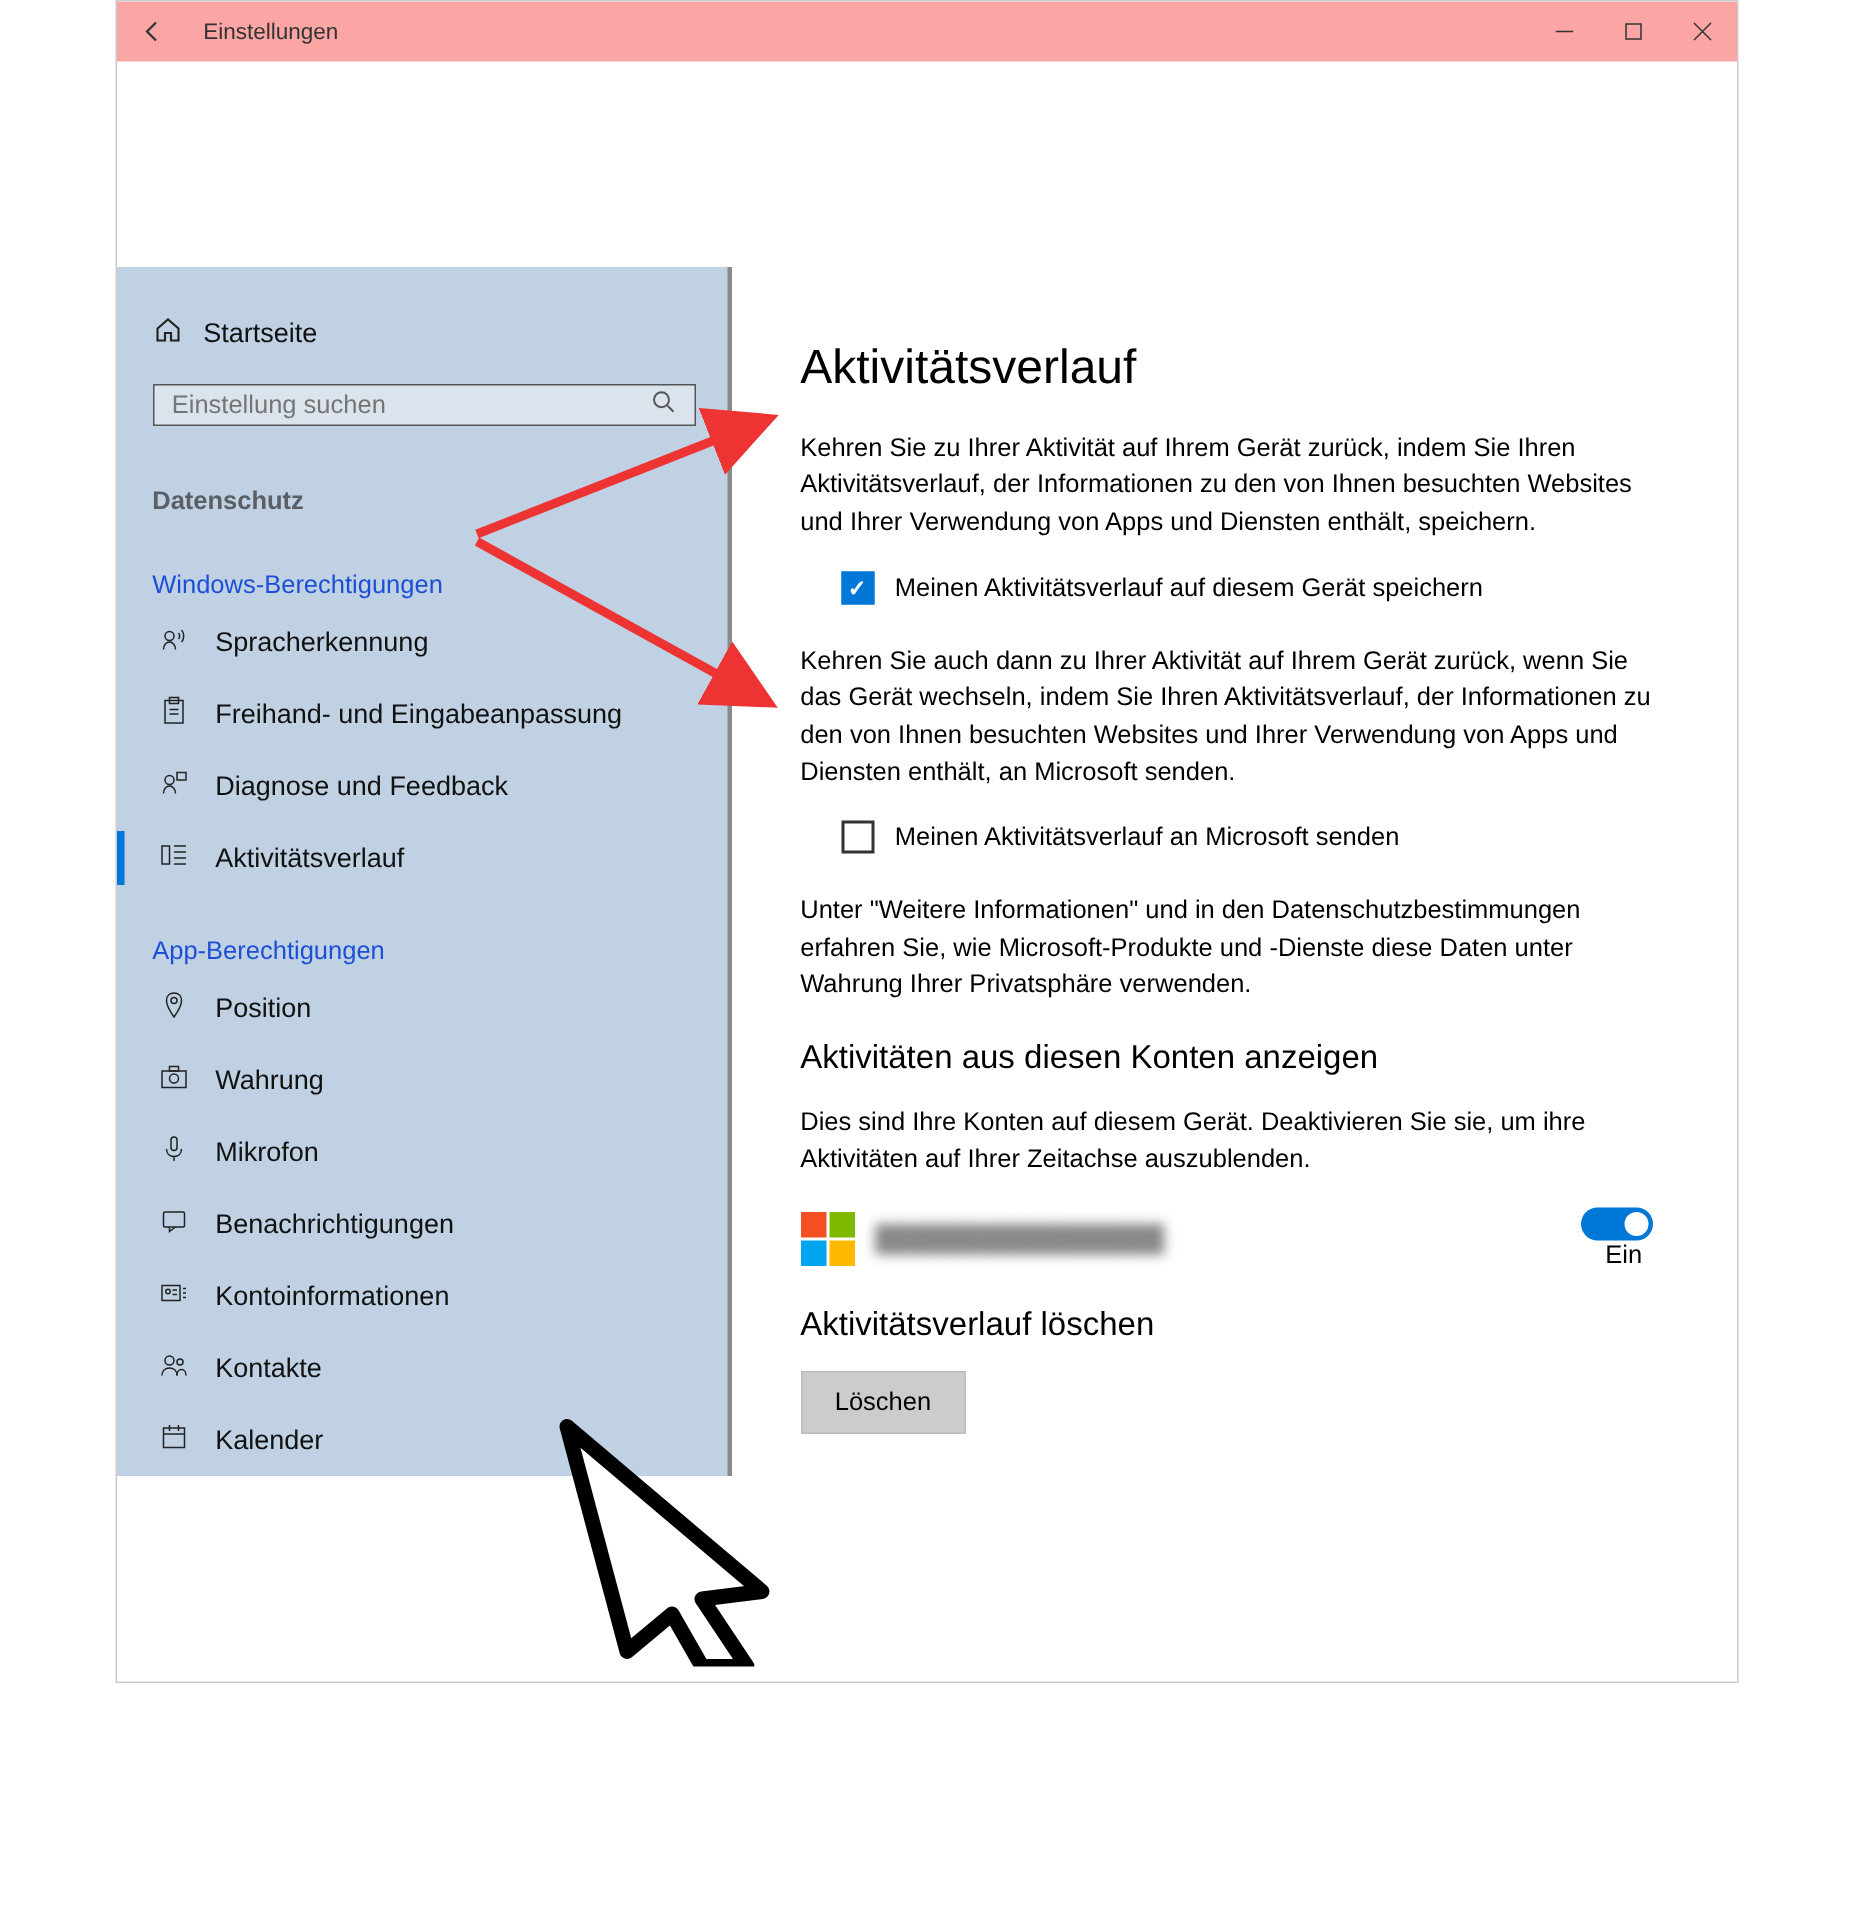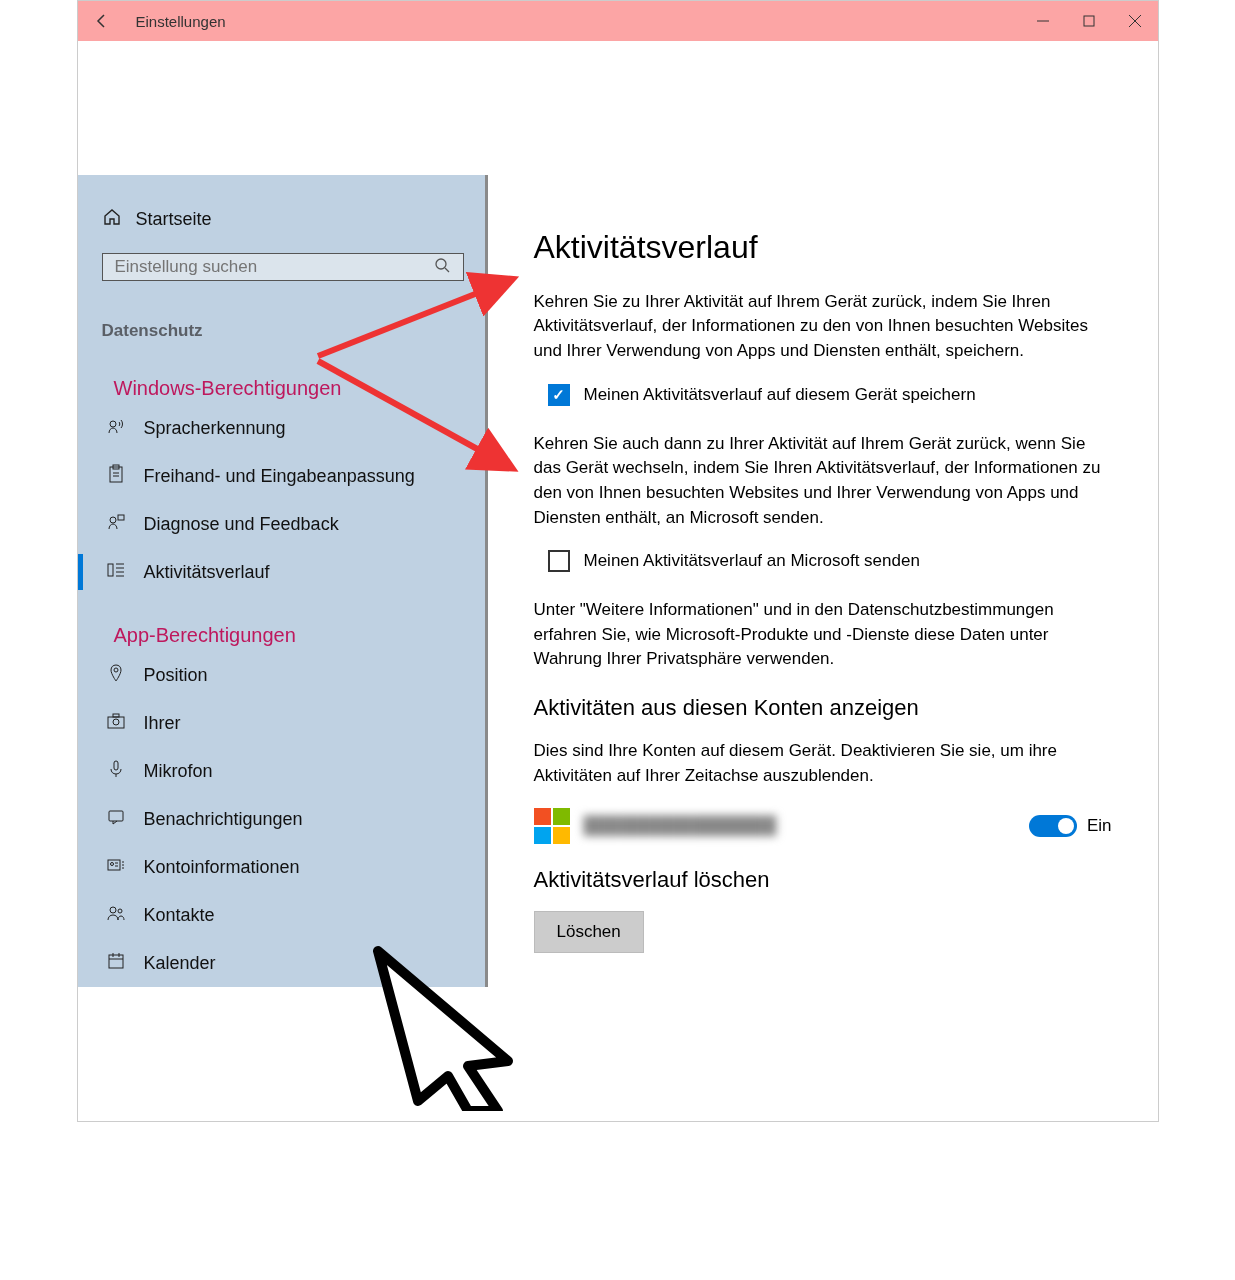--- a/index.html
+++ b/index.html
@@ -12,42 +12,42 @@
   .win-btn{width:46px;height:40px;display:flex;align-items:center;justify-content:center;font-size:14px;color:#333;}
   .body{flex:1;display:flex;position:relative;align-items:center;}
   .sidebar{width:410px;background:#bfd1e2;padding-top:20px;box-sizing:border-box;position:relative;}
   .sidebar::after{content:"";position:absolute;right:0;top:0;bottom:0;width:3px;background:#8a8a8a;}
   .home-row,.nav-item{display:flex;align-items:center;height:48px;padding-left:24px;font-size:18px;color:#111;}
   .search-wrap{margin:10px 24px 24px 24px;}
   .search{width:100%;height:28px;border:1px solid #555;background:#dbe4ec;padding:0 36px 0 12px;font-size:17px;color:#555;box-sizing:border-box;}
   .search-icon-pos{position:relative;}
   .search-icon-pos .sicon{position:absolute;right:14px;top:50%;transform:translateY(-50%);color:#555;font-size:16px;}
   .section-label{padding:16px 24px 8px 24px;font-size:17px;color:#5a5f66;}
-  .subsection-label{padding:28px 24px 4px 36px;font-size:20px;color:#be185d;}
+  .subsection-label{padding:28px 24px 4px 24px;font-size:17px;color:#1d4ed8;}
   .nav-item{position:relative;}
   .nav-item .icon{width:28px;text-align:center;margin-right:14px;font-size:18px;color:#222;}
   .nav-item.active::before{content:"";position:absolute;left:0;top:6px;bottom:6px;width:5px;background:#0078d7;}
   .bold{font-weight:600;}
   .content{flex:1;padding:40px 46px 20px 46px;overflow:hidden;}
   h1{font-size:32px;font-weight:400;margin:0 0 24px 0;}
   h2{font-size:22px;font-weight:400;margin:23px 0 18px 0;}
   p{font-size:17px;line-height:1.45;margin:0 0 20px 0;max-width:590px;}
-  .check-row{display:flex;align-items:center;margin:14px 0 26px 0;padding-left:14px;}
+  .check-row{display:flex;align-items:center;margin:14px 0 26px 13px;padding-left:14px;}
   .chk{width:22px;height:22px;border:2px solid #333;margin-right:14px;display:flex;align-items:center;justify-content:center;box-sizing:border-box;}
   .chk.checked{background:#0078d7;border-color:#0078d7;}
   .chk.checked::after{content:"✓";color:#fff;font-size:15px;font-weight:bold;}
   .check-label{font-size:17px;}
   .account-row{display:flex;align-items:center;margin-top:6px;}
   .ms-logo{width:36px;height:36px;display:grid;grid-template-columns:1fr 1fr;grid-template-rows:1fr 1fr;gap:2px;margin-right:14px;}
   .ms-logo div:nth-child(1){background:#f25022;}
   .ms-logo div:nth-child(2){background:#7fba00;}
   .ms-logo div:nth-child(3){background:#00a4ef;}
   .ms-logo div:nth-child(4){background:#ffb900;}
   .acc-name{font-size:17px;color:#888;filter:blur(4px);}
-  .toggle-wrap{margin-left:auto;display:flex;align-items:center;}
+  .toggle-wrap{margin-left:auto;display:flex;align-items:center;flex-direction:column;}
   .toggle{width:48px;height:22px;border-radius:11px;background:#0078d7;position:relative;margin-right:10px;}
   .toggle::after{content:"";position:absolute;right:3px;top:3px;width:16px;height:16px;background:#fff;border-radius:50%;}
   .toggle-label{font-size:17px;}
   .btn{display:inline-block;padding:10px 22px;background:#ccc;border:1px solid #bbb;font-size:17px;margin-top:0;}
   
   .arrow{position:absolute;z-index:5;pointer-events:none;}
   .arrow svg{display:block;}
   .cursor-arrow{position:absolute;z-index:6;pointer-events:none;}
 </style>
 </head>
@@ -167,21 +167,21 @@
         <span>Position</span>
       </div>
       <div class="nav-item">
         <span class="icon">
           <svg width="20" height="20" viewBox="0 0 20 20">
               <rect x="2" y="6" width="16" height="11" stroke="#222" fill="none"></rect>
               <circle cx="10" cy="11" r="3" stroke="#222" fill="none"></circle>
               <rect x="7" y="3" width="6" height="3" stroke="#222" fill="none"></rect>
             </svg>
         </span>
-        <span>Ihrer</span>
+        <span>Wahrung</span>
       </div>
       <div class="nav-item">
         <span class="icon">
           <svg width="20" height="20" viewBox="0 0 20 20">
               <rect x="8" y="2" width="4" height="9" rx="2" stroke="#222" fill="none"></rect>
               <path d="M5 10c0 3 2 5 5 5s5-2 5-5" stroke="#222" fill="none"></path>
               <line x1="10" y1="15" x2="10" y2="18" stroke="#222"></line>
             </svg>
         </span>
         <span>Mikrofon</span>

